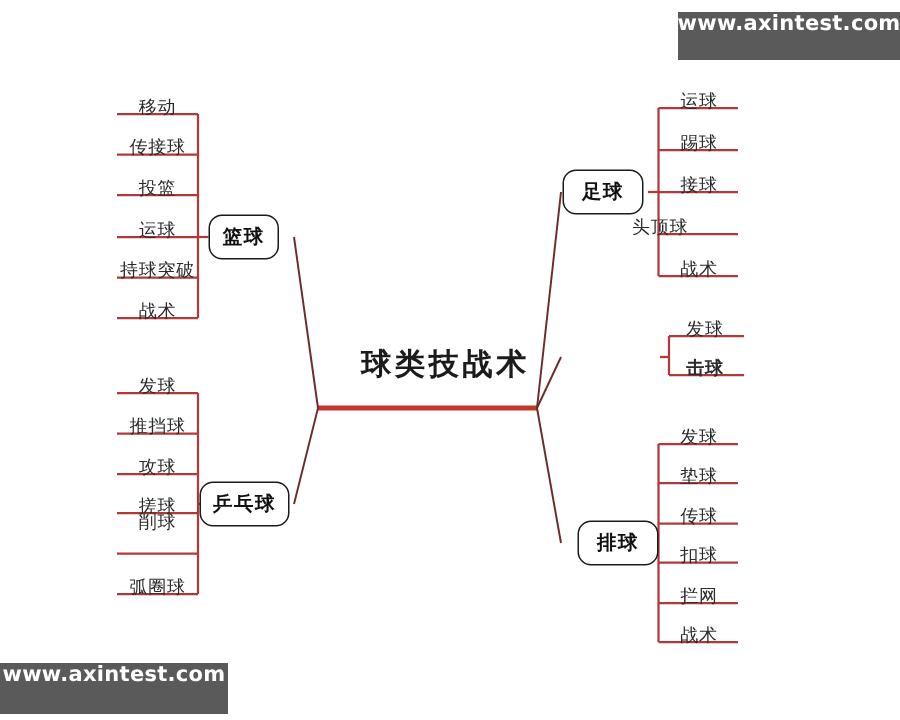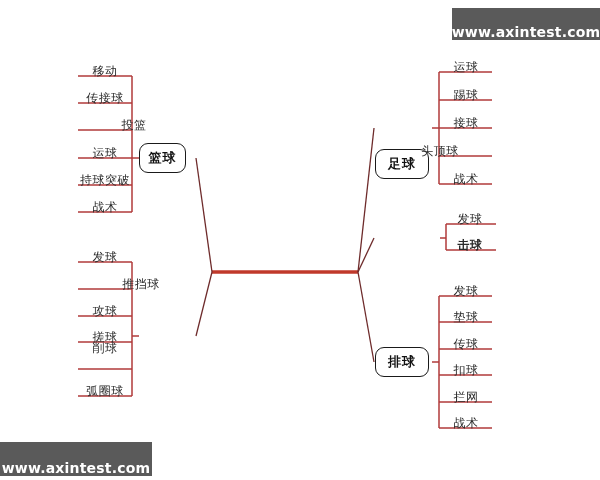--- a/index.html
+++ b/index.html
@@ -67,21 +67,21 @@
     font-weight: normal;
   }
   
   .watermark {
     position: absolute;
     background: #5a5a5a;
     color: #ffffff;
     font-size: 14px;
     font-weight: bold;
     display: flex;
-    align-items: flex-end;
+    align-items: flex-start;
     justify-content: center;
     letter-spacing: 0.2px;
   }
   #wm-top {
     right: 0;
     top: 8px;
     width: 148px;
     height: 32px;
   }
   #wm-bottom {
@@ -144,44 +144,50 @@
     <line x1="432" y1="362" x2="439" y2="362" stroke="#b03a3a" stroke-width="1.5"></line>
     <line x1="439" y1="296" x2="439" y2="428" stroke="#b03a3a" stroke-width="1.5"></line>
     <line x1="439" y1="296" x2="492" y2="296" stroke="#b03a3a" stroke-width="1.5"></line>
     <line x1="439" y1="322" x2="492" y2="322" stroke="#b03a3a" stroke-width="1.5"></line>
     <line x1="439" y1="349" x2="492" y2="349" stroke="#b03a3a" stroke-width="1.5"></line>
     <line x1="439" y1="375" x2="492" y2="375" stroke="#b03a3a" stroke-width="1.5"></line>
     <line x1="439" y1="402" x2="492" y2="402" stroke="#b03a3a" stroke-width="1.5"></line>
     <line x1="439" y1="428" x2="492" y2="428" stroke="#b03a3a" stroke-width="1.5"></line>
   </svg>
 
+  <div class="node node-center" style="left:232px; top:222px; width:130px; height:40px;">
+    <span>球类技战术</span>
+  </div>
 
   <div class="node node-branch" style="left:139px; top:143px; width:47px;">
     <span>篮球</span>
   </div>
 
-
-  <div class="node node-branch" style="left:375px; top:113px; width:54px;margin-top:36px;">
+  <div class="node node-branch" style="left:133px; top:321px; width:60px;">
+    <span>乒乓球</span>
+  </div>
+
+  <div class="node node-branch" style="left:375px; top:113px; width:54px;">
     <span>足球</span>
   </div>
 
 
-  <div class="node node-branch" style="left:375px; top:347px; width:54px;">
+  <div class="node node-branch" style="left:385px; top:347px; width:54px;">
     <span>排球</span>
   </div>
 
   <div class="leaf" style="left:105px; top:63px;">移动</div>
   <div class="leaf" style="left:105px; top:90px;">传接球</div>
-  <div class="leaf" style="left:105px; top:117px;margin-left:29px;">投篮</div>
+  <div class="leaf" style="left:105px; top:117px;">投篮</div>
   <div class="leaf" style="left:105px; top:145px;">运球</div>
   <div class="leaf" style="left:105px; top:172px;">持球突破</div>
   <div class="leaf" style="left:105px; top:199px;">战术</div>
 
   <div class="leaf" style="left:105px; top:249px;">发球</div>
-  <div class="leaf" style="left:105px; top:276px;margin-left:36px;">推挡球</div>
+  <div class="leaf" style="left:105px; top:276px;">推挡球</div>
   <div class="leaf" style="left:105px; top:303px;">攻球</div>
   <div class="leaf" style="left:105px; top:329px;">搓球</div>
   <div class="leaf" style="left:105px; top:340px;">削球</div>
   <div class="leaf" style="left:105px; top:383px;">弧圈球</div>
 
   <div class="leaf" style="left:466px; top:59px;">运球</div>
   <div class="leaf" style="left:466px; top:87px;">踢球</div>
   <div class="leaf" style="left:466px; top:115px;">接球</div>
   <div class="leaf" style="left:440px; top:143px;">头顶球</div>
   <div class="leaf" style="left:466px; top:171px;">战术</div>

